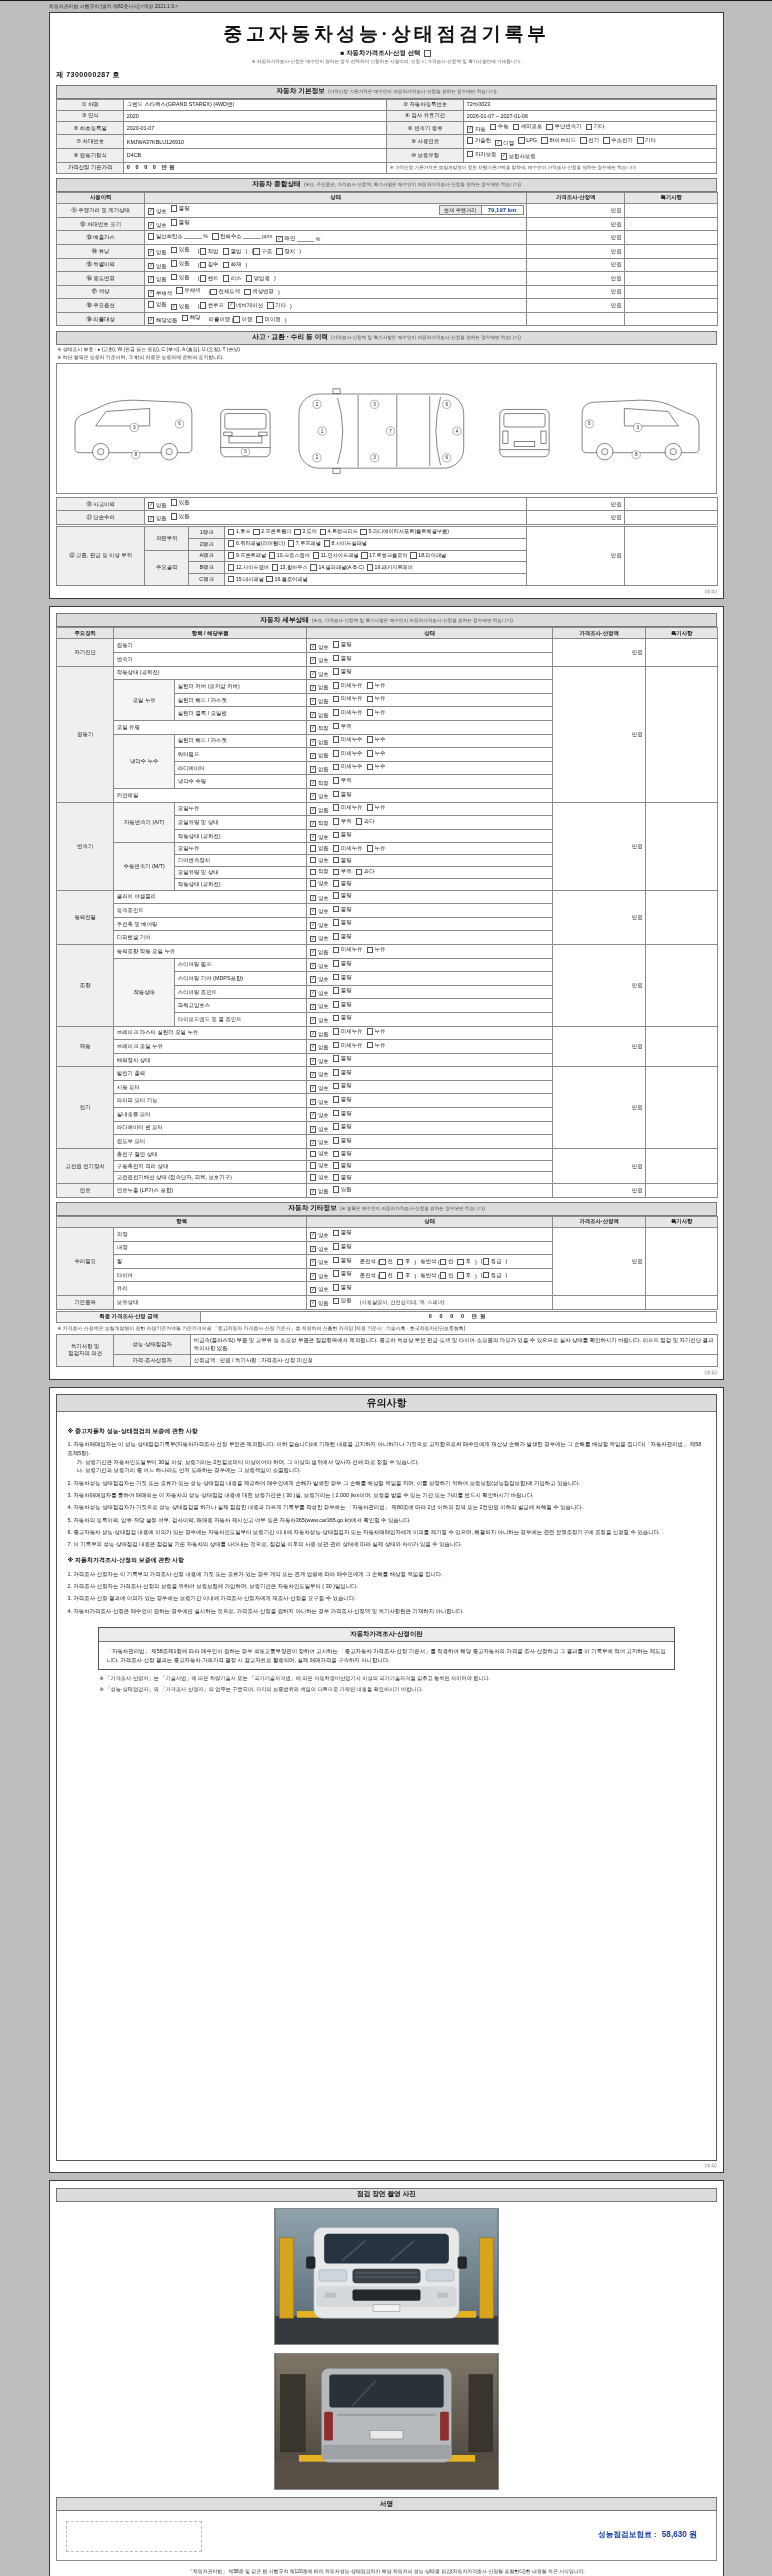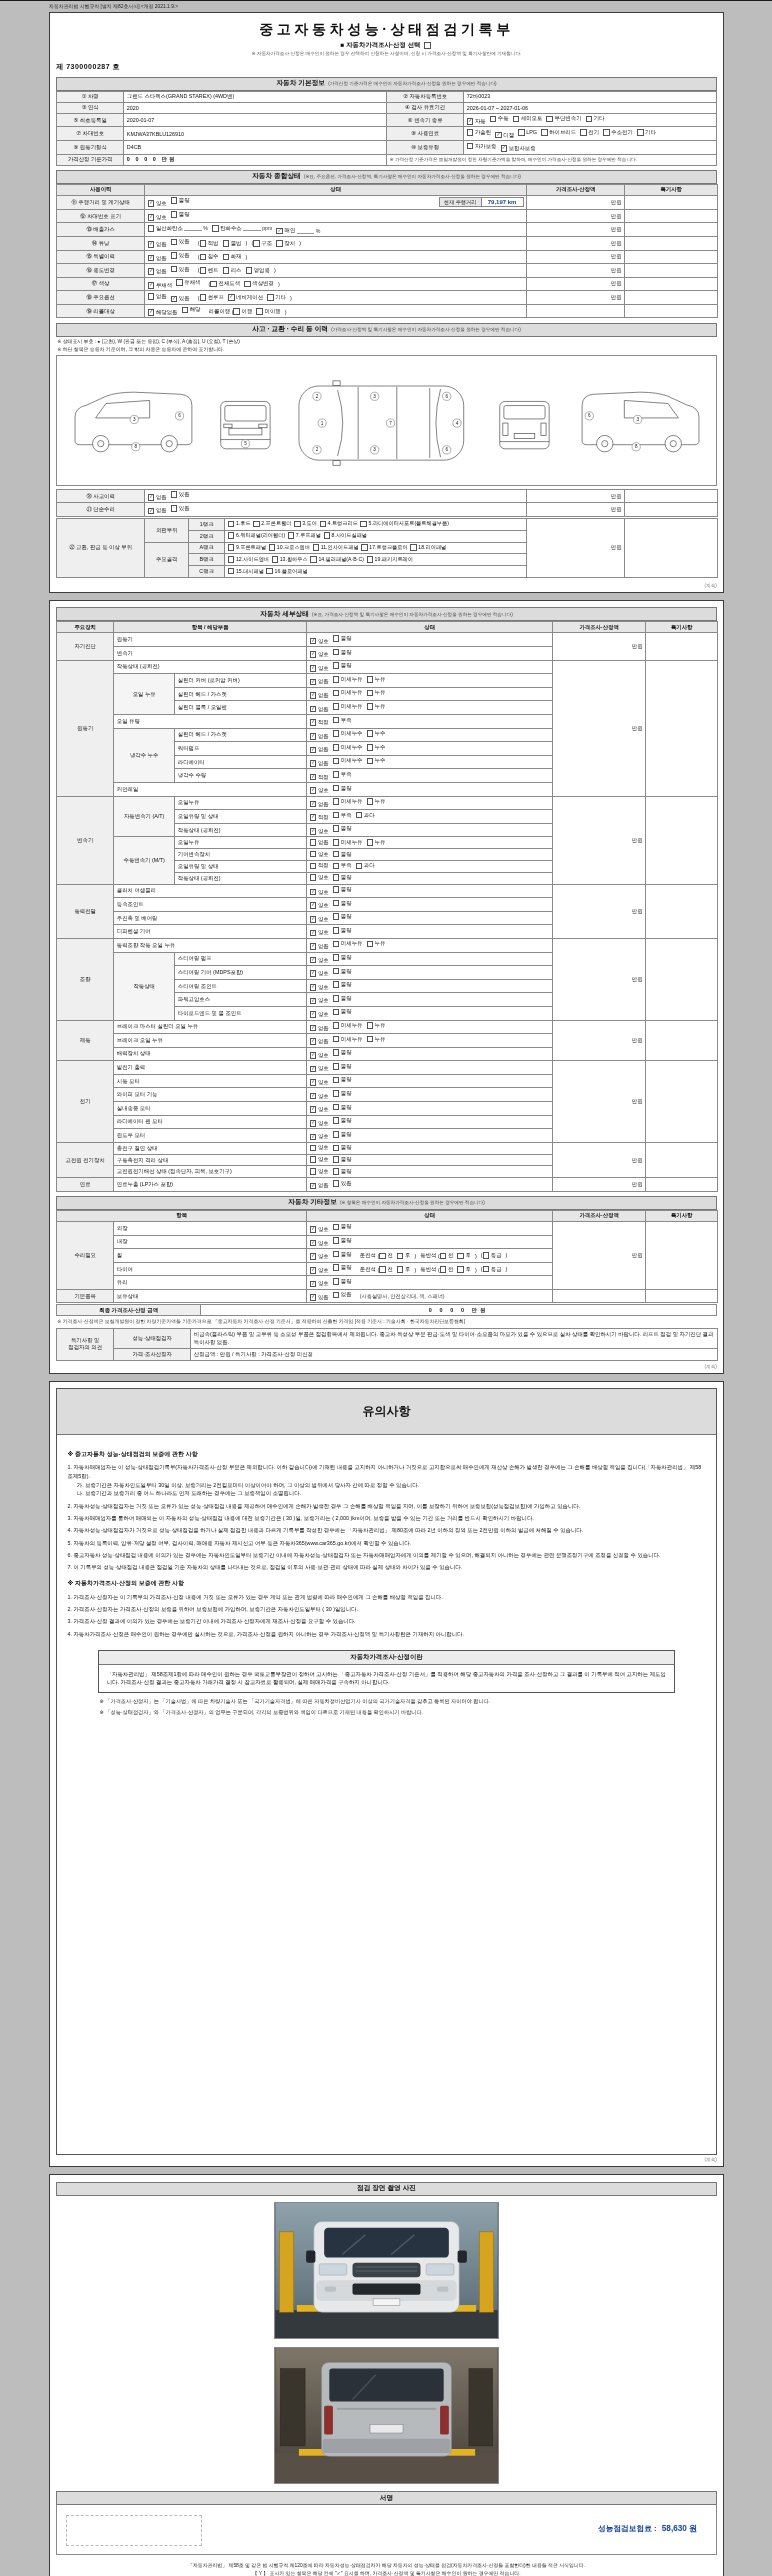--- a/index.html
+++ b/index.html
@@ -2,21 +2,21 @@
 <html style="font-size:8.2px"><head>
 <meta charset="utf-8">
 <style>
   html,body{margin:0;padding:0;}
   body{background:#bdbdbd;font-family:"Liberation Sans","DejaVu Sans",sans-serif;color:#111;}
   .canvas{width:773px;min-height:2576px;margin:0 auto;box-sizing:border-box;padding:1px 0 15.5px;border-top:1.5px solid #1a1a1a;}
   .form-ref{width:675px;margin:0 auto 3.1px;font-size:4.9px;color:#222;padding-top:1px;}
   .page{width:675px;margin:0 auto 7.2px;background:#fff;border:1px solid #3c3c3c;padding:6.2px 6.2px 4.1px;box-sizing:border-box;display:flex;flex-direction:column;}
   .p1{min-height:581px;} .p2{min-height:752px;} .p3{min-height:786px;} .p4{min-height:403px;}
   
-  .doc-title{text-align:center;font-size:14px;font-weight:bold;letter-spacing:3.6px;margin-top:2.1px;}
+  .doc-title{text-align:center;font-size:19px;font-weight:bold;letter-spacing:3.6px;margin-top:2.1px;}
   .doc-sub{text-align:center;font-size:6.4px;font-weight:bold;margin-top:2.1px;}
   .doc-sub .cb{vertical-align:middle;margin-left:2.1px;}
   .doc-sub-note{text-align:center;font-size:4.6px;color:#555;margin-top:1px;}
   .doc-no{font-size:7px;font-weight:bold;margin:5.2px 0 2.1px;letter-spacing:0.5px;}
   
   .secbar{background:#dcdcdc;border:0.5px solid #777;padding:1.5px 3.1px;text-align:center;font-weight:bold;font-size:6.7px;margin-top:3.1px;}
   .secnote{font-weight:normal;font-size:4.6px;color:#444;margin-left:3.1px;}
   
   .t{width:660px;table-layout:fixed;border-collapse:collapse;margin-bottom:1px;background:#fff;}
   .t td,.t th{border:0.5px solid #8a8a8a;padding:1.5px 2.6px;font-size:5.4px;vertical-align:middle;word-break:keep-all;overflow:hidden;}
@@ -42,21 +42,21 @@
   .mlab{background:#e8e8e8;padding:0.5px 4.1px;border-right:0.5px solid #888;font-size:5.2px;}
   .mval{padding:0.5px 6.2px;color:#16429e;font-weight:bold;font-size:6px;}
   .tail{margin-left:4.1px;font-size:5.2px;color:#333;}
   .items .opt{margin-right:2.6px;} .items .ol{font-size:5.2px;}
   
   .legend{font-size:4.9px;color:#222;margin:1.5px 1px 0.5px;}
   .diagram{border:0.5px solid #8a8a8a;margin:2.1px 0 3.1px;background:#fff;}
   .diagram svg{display:block;}
   
   .notice-box{border:0.8px solid #555;display:flex;flex-direction:column;flex:1;}
-  .notice-title{background:#dcdcdc;text-align:center;font-weight:bold;font-size:12px;padding:14px;border-bottom:0.5px solid #777;}
+  .notice-title{background:#dcdcdc;text-align:center;font-weight:bold;font-size:10px;padding:1px;border-bottom:0.5px solid #777;}
   .notice-body{padding:7.2px 10.3px;}
   .nl{font-size:5.4px;line-height:1.62;}
   .nl.h{font-weight:bold;font-size:6px;margin-top:7.2px;}
   .nl.p{margin-top:3.6px;}
   .nl.s{margin-left:9.3px;}
   .define-box{border:0.5px solid #555;margin:11.3px 31px 5.2px;}
   .define-title{text-align:center;font-weight:bold;border-bottom:0.5px solid #777;background:#ececec;padding:2.1px;font-size:6.4px;}
   .define-text{padding:4.6px 7.2px;font-size:5.4px;line-height:1.65;}
   .footnote{font-size:5.2px;margin:2.6px 32px 0;color:#222;line-height:1.5;}
   

